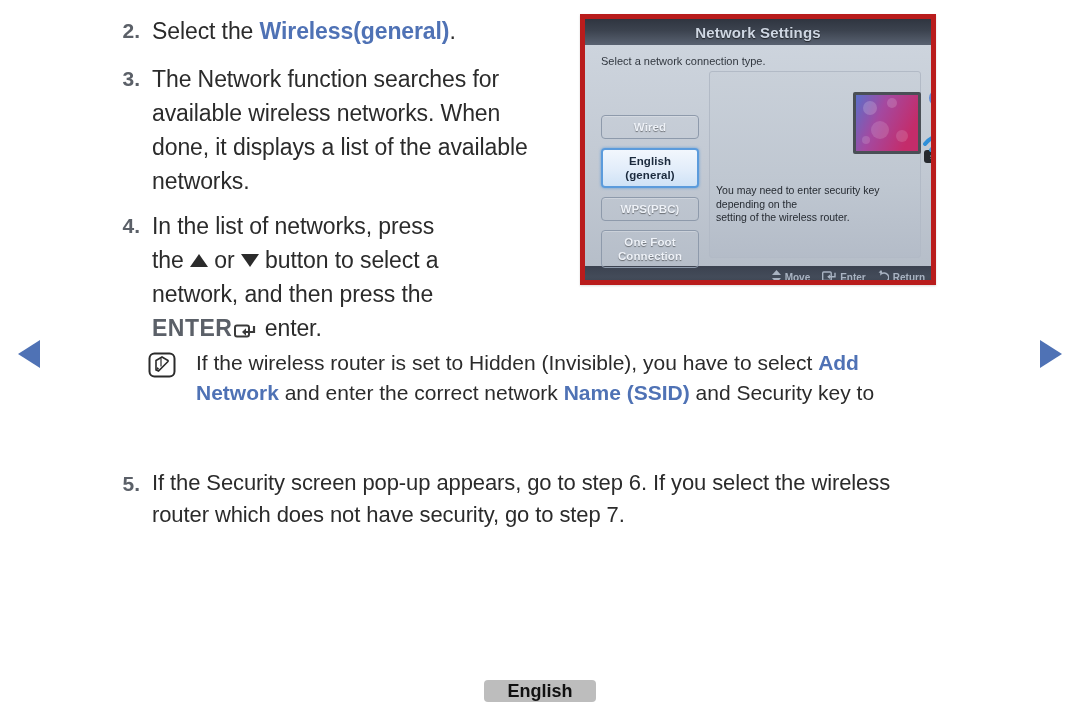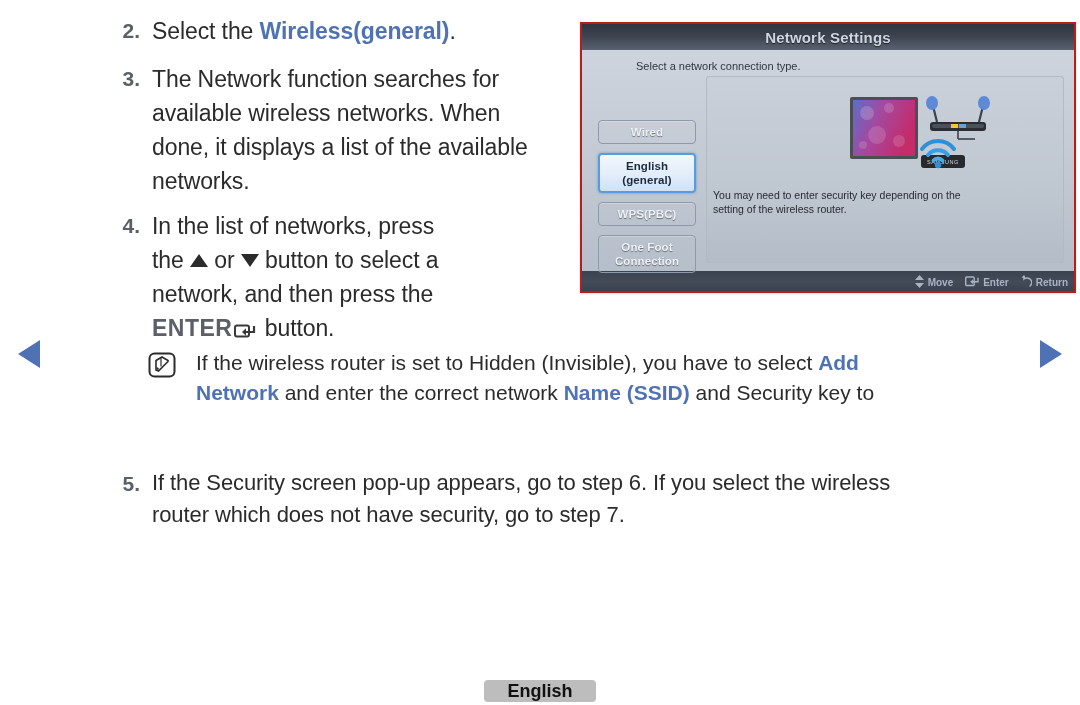--- a/index.html
+++ b/index.html
@@ -102,26 +102,26 @@
     font-size: 21px;
     line-height: 30px;
     color: #2b2b2b;
     margin-left: 18px;
   }
 
   
   .tv {
     position: absolute;
     left: 580px;
-    top: 22px;
-    width: 496px;
+    top: 14px;
+    width: 356px;
     height: 271px;
     background: #c3cad3;
     box-sizing: border-box;
-    border: 2px solid #b91c1c;
+    border: 5px solid #b91c1c;
     box-shadow: 0 1px 2px rgba(0,0,0,0.15);
     overflow: hidden;
   }
   .tv-titlebar {
     height: 26px;
     background: linear-gradient(to bottom, #2f3540 0%, #3c434f 45%, #596271 100%);
     display: flex;
     align-items: center;
     justify-content: center;
   }
@@ -136,21 +136,20 @@
     position: relative;
     height: 221px;
     background: linear-gradient(to bottom, #cdd4dd 0%, #c2c9d3 55%, #b6bec9 100%);
   }
   .tv-subtitle {
     position: absolute;
     left: 16px;
     top: 10px;
     font-size: 11px;
     color: #31373f;
-    margin-left: 38px;
   }
   .tv-panel {
     position: absolute;
     left: 124px;
     top: 26px;
     right: 10px;
     bottom: 8px;
     border: 1px solid #b2bac6;
     border-radius: 3px;
     background: linear-gradient(to bottom, #c9d0d9 0%, #bfc7d1 60%, #b4bcc8 100%);
@@ -257,21 +256,21 @@
   <div class="step-body" style="width:400px;">
     <span>In the list of networks, press</span><br>
     <span>the </span><span class="tri-up"></span><span> or </span><span class="tri-down"></span><span> button to select a</span><br>
     <span>network, and then press the</span><br>
     <span class="ent">ENTER</span><span class="enter-key">
       <svg width="22" height="16" viewBox="0 0 22 16">
         <rect x="1" y="2.5" width="14" height="11" rx="2" ry="2" fill="none" stroke="#3a3a3a" stroke-width="2"></rect>
         <path d="M20 3 L20 9 L9 9" fill="none" stroke="#3a3a3a" stroke-width="2.2"></path>
         <path d="M12 5.2 L8 9 L12 12.8 Z" fill="#3a3a3a"></path>
       </svg>
-    </span><span> button.</span>
+    </span><span> enter.</span>
   </div>
 </div>
 
 <div class="note">
   <div class="note-icon">
     <svg width="28" height="26" viewBox="0 0 28 26">
       <rect x="1.5" y="1.5" width="25" height="23" rx="5" ry="5" fill="#ffffff" stroke="#2b2b2b" stroke-width="2"></rect>
       <path d="M8 18 L8 8.5 L14 5 L20 8.5 L20 9.5 L10.5 19 Z" fill="none" stroke="#2b2b2b" stroke-width="1.6"></path>
       <path d="M8 18 L11.5 17.2 L9.5 15 Z" fill="#2b2b2b"></path>
       <path d="M13 6.2 L13 14.5" stroke="#2b2b2b" stroke-width="1.2" fill="none"></path>

